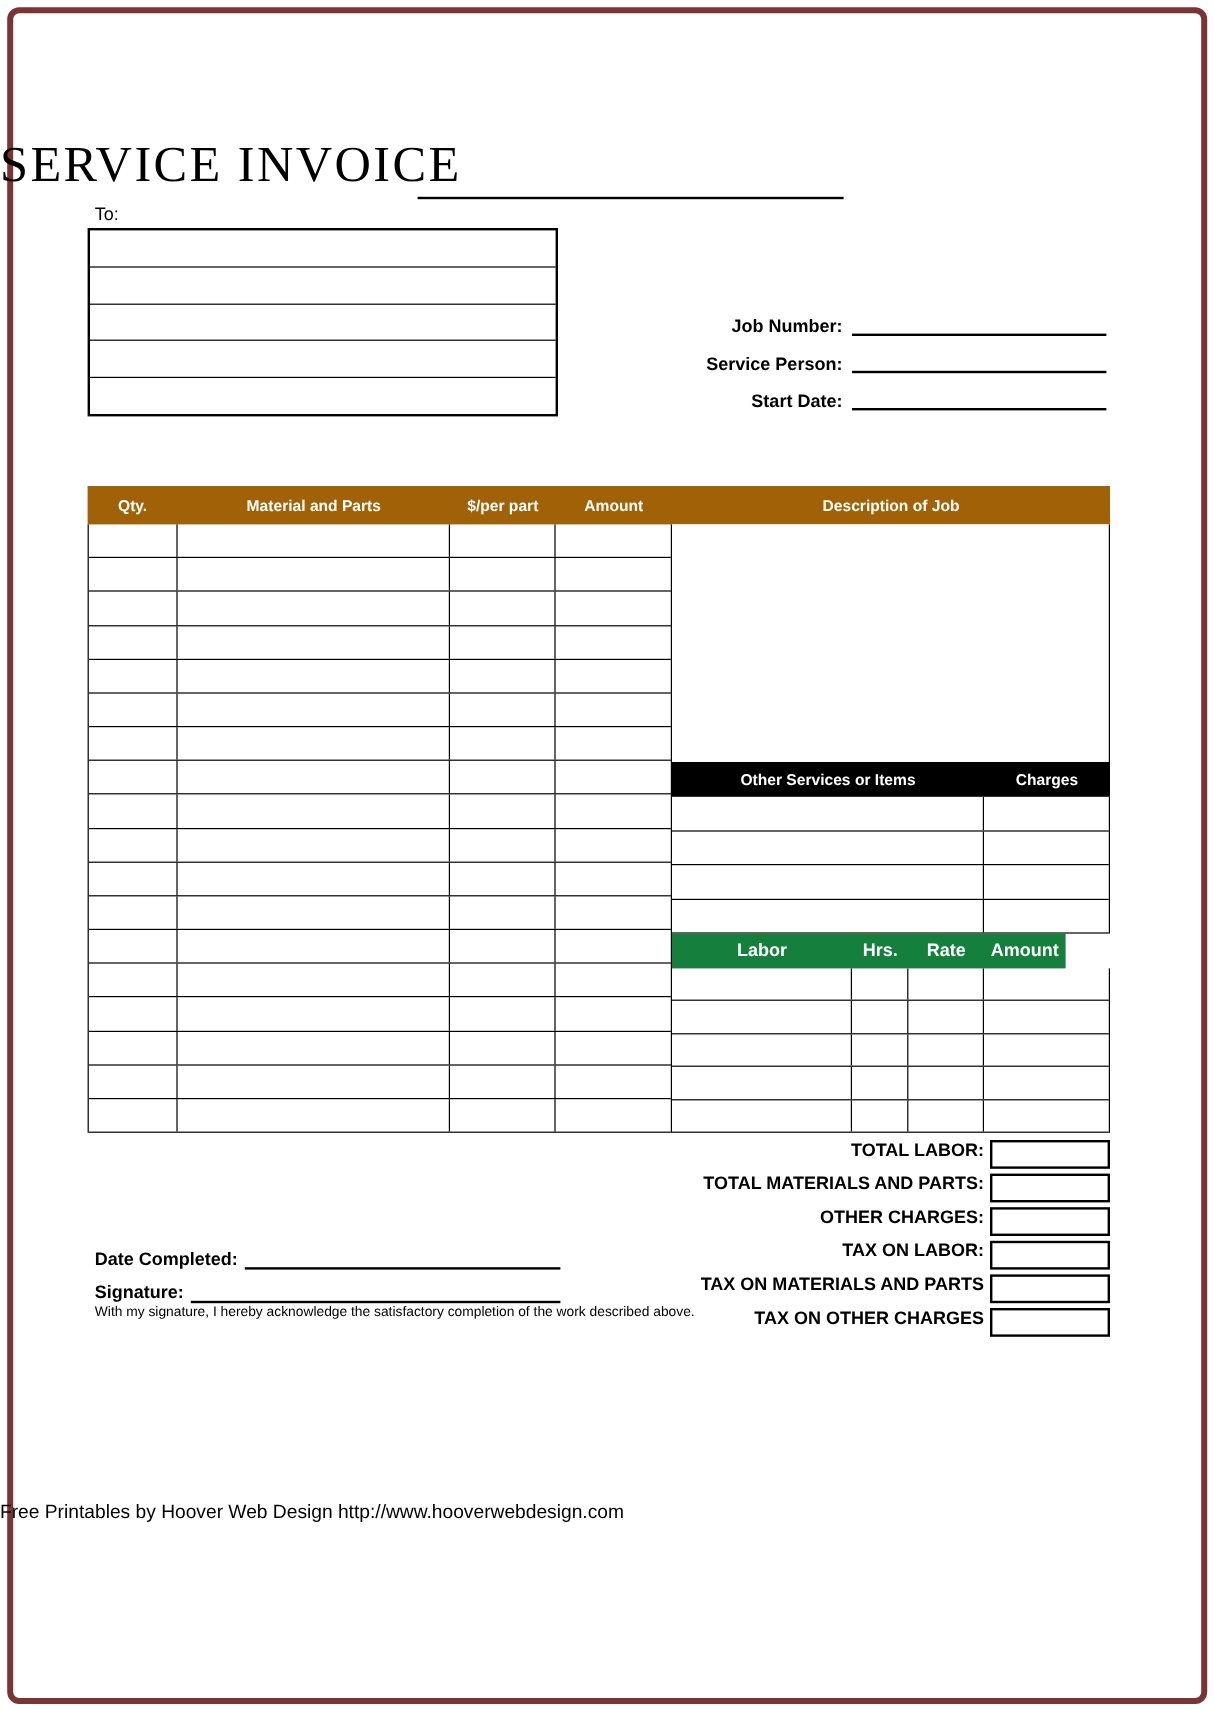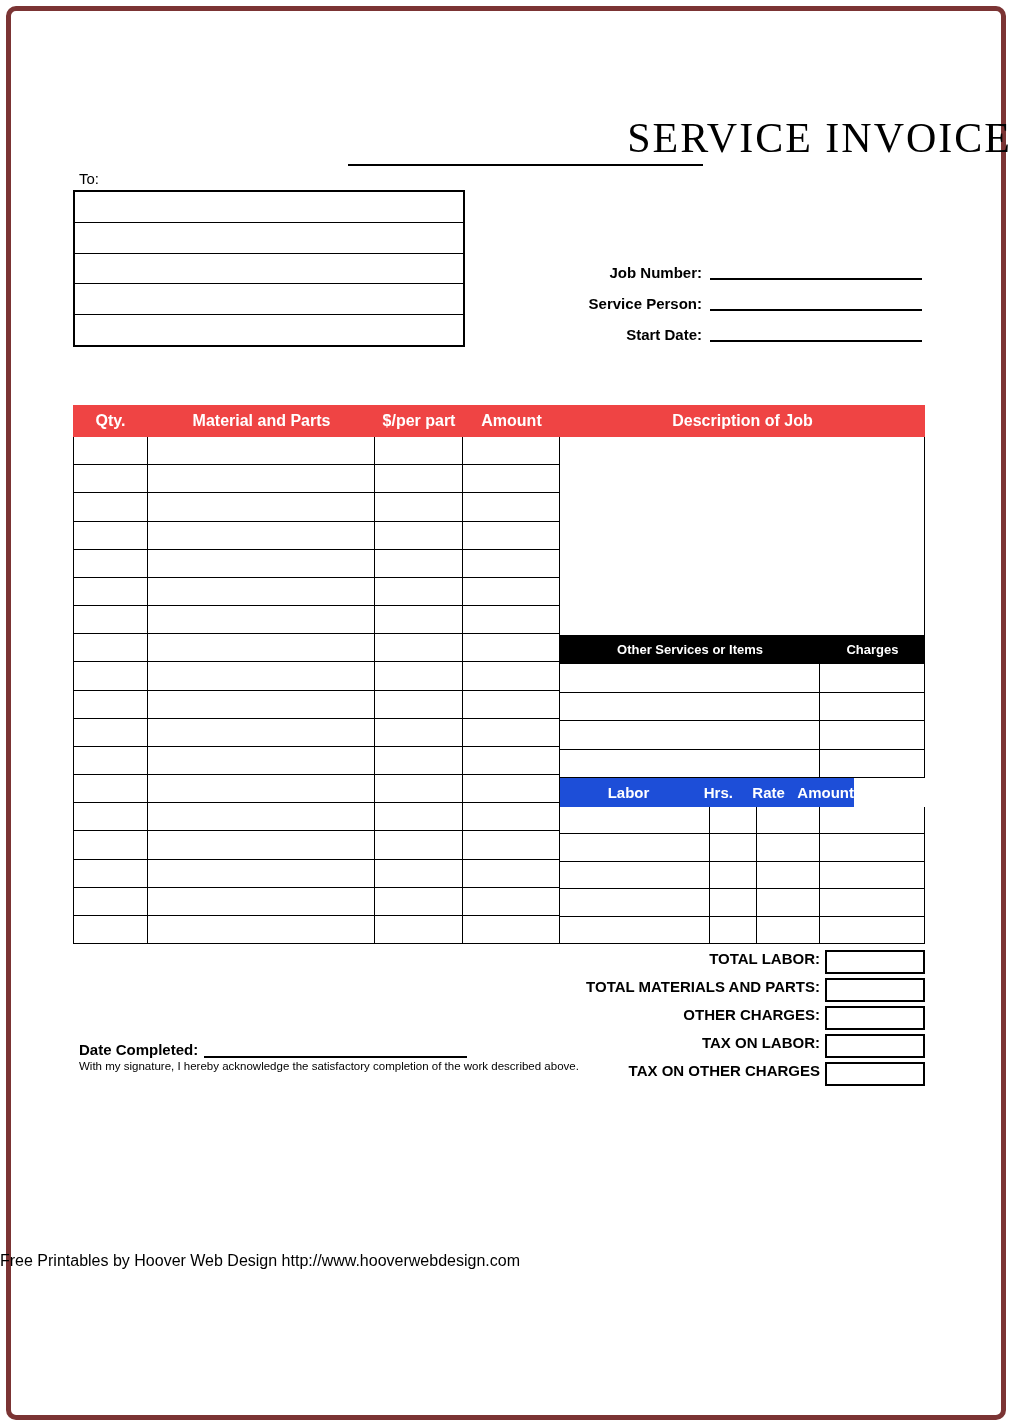--- a/index.html
+++ b/index.html
@@ -12,21 +12,21 @@
     color: #000;
     overflow: hidden;
   }
   .frame {
     position: absolute; left: 6px; top: 6px; right: 6px; bottom: 6px;
     border: 5px solid #7b3434; border-radius: 10px;
     pointer-events: none;
   }
   .title {
     position: absolute; top: 114px; left: 0; width: 100%;
-    margin: 0; text-align: right;
+    margin: 0; text-align: left;
     font-family: "Liberation Serif", "DejaVu Serif", serif;
     font-weight: normal; font-size: 42px; letter-spacing: 2px;
   }
   .title-rule {
     position: absolute; top: 164px; left: 348px; width: 355px; height: 1.5px;
     background: #000;
   }
   .to-label { position: absolute; left: 79px; top: 170px; font-size: 15px; }
   .address-box {
     position: absolute; left: 73px; top: 190px; width: 392px; height: 157px;
@@ -35,21 +35,21 @@
   .address-row { flex: 1; border-bottom: 1.5px solid #000; }
   .address-row:last-child { border-bottom: none; }
 
   .job-fields { position: absolute; left: 562px; top: 252px; width: 360px; }
   .jf-row { height: 31px; display: flex; justify-content: flex-end; align-items: flex-end; padding-bottom: 3px; }
   .jf-label { font-weight: bold; font-size: 15px; line-height: 1; margin-right: 8px; }
   .jf-line { width: 212px; border-bottom: 2px solid #000; height: 14px; }
 
   .main-header {
     position: absolute; left: 73px; top: 405px; width: 852px; height: 32px;
-    display: flex; background: #ef4444; color: #fff; font-weight: bold; font-size: 16px;
+    display: flex; background: #a16207; color: #fff; font-weight: bold; font-size: 13px;
   }
   .mh-cell { display: flex; align-items: center; justify-content: center; }
   .w0 { width: 75px; } .w1 { width: 227px; } .w2 { width: 88px; } .w3 { width: 97px; } .w4 { flex: 1; text-align: right; }
 
   .materials-body {
     position: absolute; left: 73px; top: 437px; width: 487px; height: 507px;
     display: flex; flex-direction: column;
     border-left: 1.5px solid #000; border-right: 1.5px solid #000;
   }
   .m-row { flex: 1; display: flex; border-bottom: 1.5px solid #000; }
@@ -70,22 +70,22 @@
   .os-h1 { flex: 1; display: flex; align-items: center; justify-content: center; }
   .os-body {
     position: absolute; left: 560px; top: 664px; width: 365px; height: 114px;
     display: flex; flex-direction: column; border-right: 1.5px solid #000;
   }
   .os-row { flex: 1; display: flex; border-bottom: 1.5px solid #000; }
   .os-c0 { width: 260px; border-right: 1.5px solid #000; }
   .os-c1 { flex: 1; }
 
   .labor-header {
-    position: absolute; left: 560px; top: 778px; width: 294px; height: 29px;
-    background: #1d4ed8; color: #fff; font-weight: bold; font-size: 15px; display: flex;
+    position: absolute; left: 560px; top: 778px; width: 328px; height: 29px;
+    background: #15803d; color: #fff; font-weight: bold; font-size: 15px; display: flex;
   }
   .lh { display: flex; align-items: center; justify-content: center; }
   .lh0 { width: 150px; } .lh1 { width: 47px; } .lh2 { width: 63px; } .lh3 { flex: 1; }
   .labor-body {
     position: absolute; left: 560px; top: 807px; width: 365px; height: 137px;
     display: flex; flex-direction: column; border-right: 1.5px solid #000;
   }
   .l-row { flex: 1; display: flex; border-bottom: 1.5px solid #000; }
   .l-c0 { width: 150px; border-right: 1.5px solid #000; }
   .l-c1 { width: 47px; border-right: 1.5px solid #000; }
@@ -331,26 +331,34 @@
     </div>
     <div class="t-row">
       <div class="t-label">OTHER CHARGES:</div>
       <div class="t-box"></div>
     </div>
     <div class="t-row">
       <div class="t-label">TAX ON LABOR:</div>
       <div class="t-box"></div>
     </div>
     <div class="t-row">
+      <div class="t-label">TAX ON MATERIALS AND PARTS</div>
+      <div class="t-box"></div>
+    </div>
+    <div class="t-row">
       <div class="t-label">TAX ON OTHER CHARGES</div>
       <div class="t-box"></div>
     </div>
   </div>
 
 <div class="sig-block" id="sig-block">
     <div class="sig-row">
       <div class="sig-label">Date Completed:</div>
       <div class="sig-line"></div>
     </div>
+    <div class="sig-row">
+      <div class="sig-label">Signature:</div>
+      <div class="sig-line"></div>
+    </div>
     <div class="sig-disclaimer">With my signature, I hereby acknowledge the satisfactory completion of the work described above.</div>
   </div>
 
 <div class="footer">Free Printables by Hoover Web Design http://www.hooverwebdesign.com</div>
 
 </body></html>

